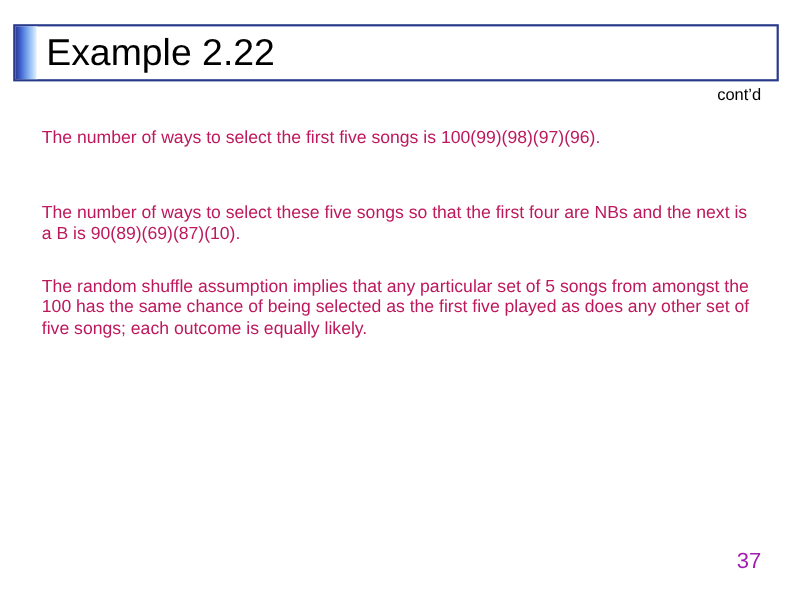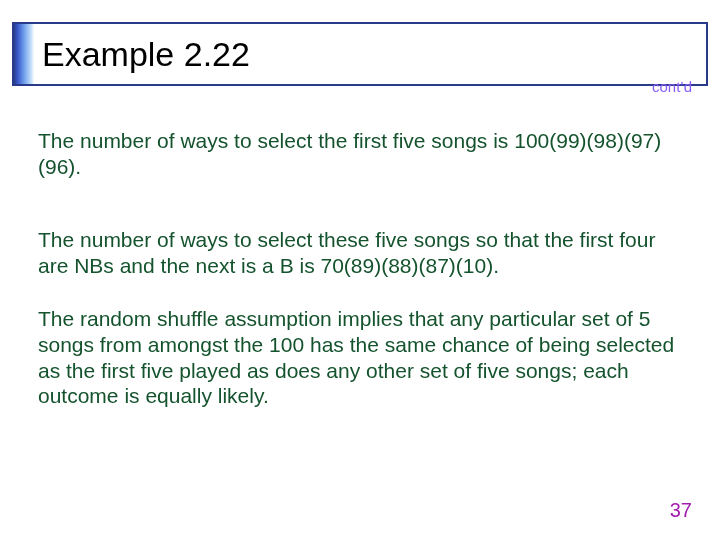--- a/index.html
+++ b/index.html
@@ -6,21 +6,21 @@
   html, body { width: 720px; height: 540px; overflow: hidden; }
   body {
     font-family: Arial, Helvetica, sans-serif;
     background: #fff;
     position: relative;
   }
   .title-bar {
     position: relative;
     margin: 22px 12px 0 12px;
     border: 2px solid #2a3a8a;
-    height: 64px;
+    height: 52px;
     display: flex;
     align-items: center;
   }
   .title-accent {
     position: absolute;
     left: 0;
     top: 0;
     bottom: 0;
     width: 20px;
     background: linear-gradient(to right, #2a3a8a 0%, #3a5bcc 20%, #7aa8ee 55%, #d0e6fb 90%, #ffffff 100%);
@@ -30,27 +30,27 @@
     font-size: 34px;
     color: #000;
     padding-left: 28px;
     font-weight: 400;
   }
   .contd {
     position: absolute;
     right: 28px;
     top: 78px;
     font-size: 15px;
-    color: #8b5cf6;
+    color: #000000;
   }
   .content {
     padding: 0 38px;
-    font-size: 21px;
+    font-size: 16px;
     line-height: 1.22;
-    color: #14532d;
+    color: #be185d;
   }
   .para1 { margin-top: 42px; }
   .para2 { margin-top: 48px; }
   .para3 { margin-top: 28px; }
   .page-num {
     position: absolute;
     right: 28px;
     bottom: 18px;
     font-size: 20px;
     color: #a21caf;
@@ -61,17 +61,17 @@
 
 <div class="title-bar">
   <div class="title-accent"></div>
   <div class="title-text">Example 2.22</div>
 </div>
 
 <div class="contd">cont’d</div>
 
 <div class="content">
   <p class="para1">The number of ways to select the first five songs is 100(99)(98)(97)(96).</p>
-  <p class="para2">The number of ways to select these five songs so that the first four are NBs and the next is a B is 70(89)(88)(87)(10).</p>
+  <p class="para2">The number of ways to select these five songs so that the first four are NBs and the next is a B is 90(89)(69)(87)(10).</p>
   <p class="para3">The random shuffle assumption implies that any particular set of 5 songs from amongst the 100 has the same chance of being selected as the first five played as does any other set of five songs; each outcome is equally likely.</p>
 </div>
 
 <div class="page-num">37</div>
 
 </body></html>

